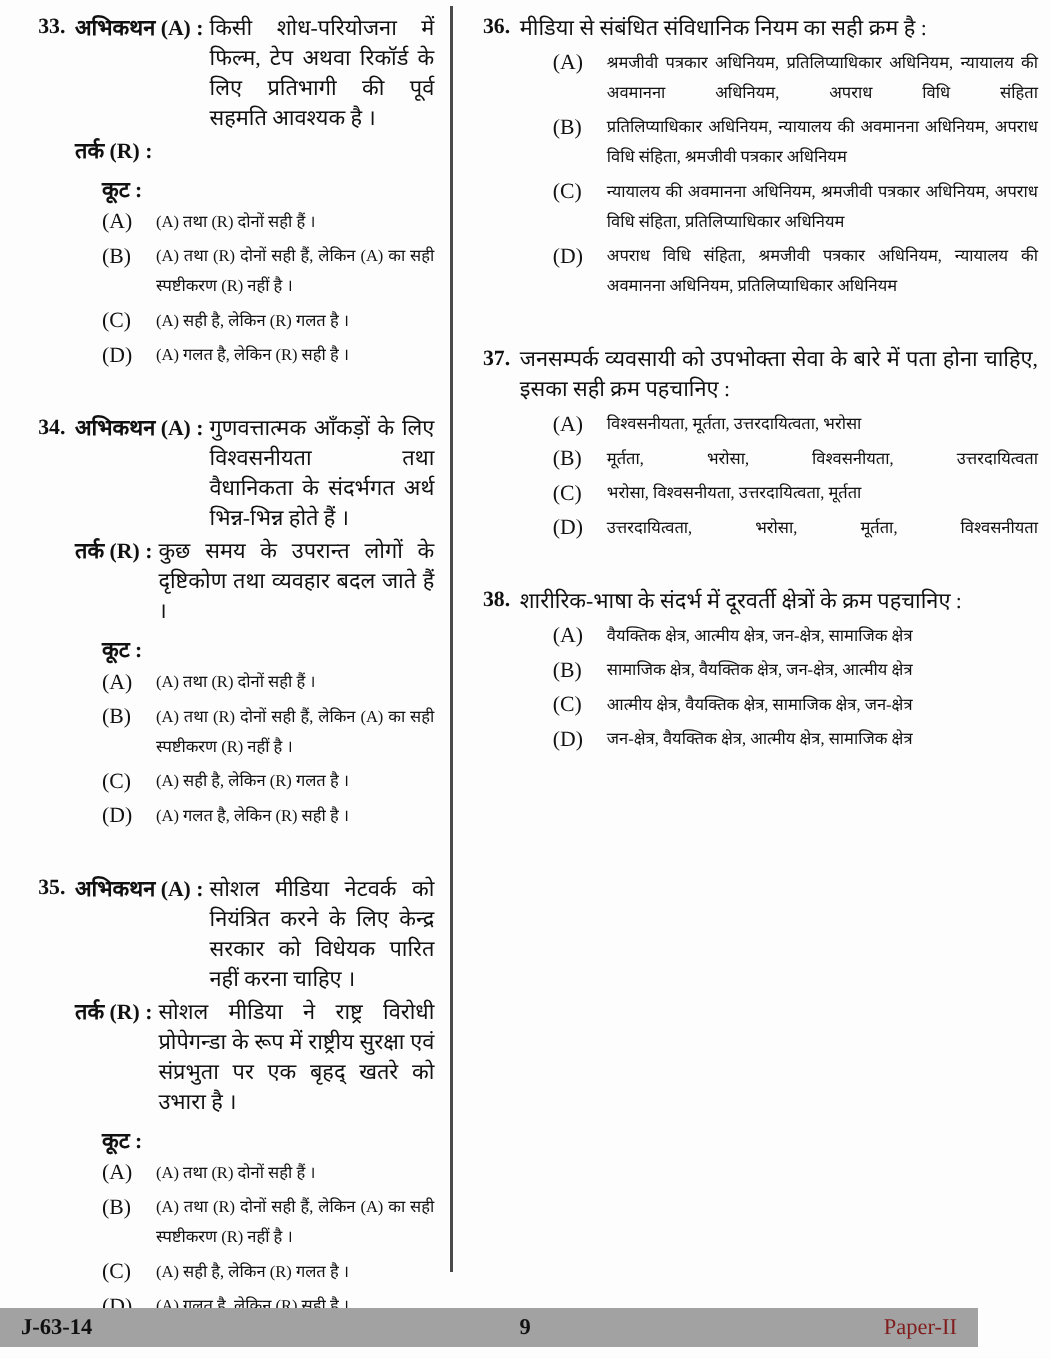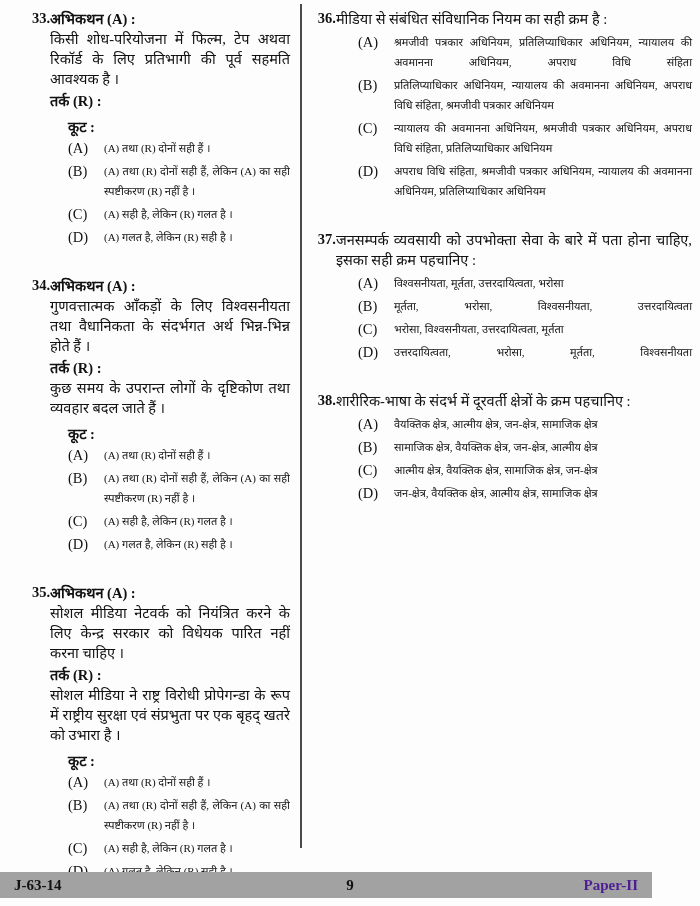--- a/index.html
+++ b/index.html
@@ -48,49 +48,50 @@
   }
   .col-divider {
     width: 2px;
     background: #4a4a4a;
     margin-top: 4px;
     margin-bottom: 20px;
     flex: 0 0 auto;
   }
   .col-right {
     width: 431px;
+    padding-left: 11px;
     padding-right: 8px;
   }
 
   
   .question {
     display: flex;
     flex-direction: row;
     align-items: flex-start;
     margin-bottom: 12px;
   }
   .q-num {
     width: 34px;
     flex: 0 0 34px;
     font-weight: bold;
     font-size: 14.5px;
     line-height: 19px;
-    text-align: right;
+    text-align: center;
     padding-left: 3px;
     box-sizing: border-box;
   }
   .q-body {
     flex: 1 1 auto;
     min-width: 0;
   }
 
   
   .stmt {
     display: flex;
-    flex-direction: column;
+    flex-direction: row;
     align-items: flex-start;
     margin-bottom: 2px;
   }
   .stmt-label {
     flex: 0 0 auto;
     font-weight: bold;
     font-size: 14.5px;
     line-height: 20px;
     white-space: nowrap;
     padding-right: 4px;
@@ -181,23 +182,23 @@
     left: 0;
     width: 700px;
     text-align: center;
     font-weight: bold;
     font-size: 15px;
     color: #111;
   }
   .footer-right {
     position: absolute;
     right: 14px;
-    font-weight: bold;
+    font-weight: normal;
     font-size: 15px;
-    color: #4c1d95;
+    color: #7f1d1d;
   }
   .gap-lg { height: 14px; }
 </style>
 </head>
 <body>
 
 <div class="page">
 
   <div class="columns">
 

